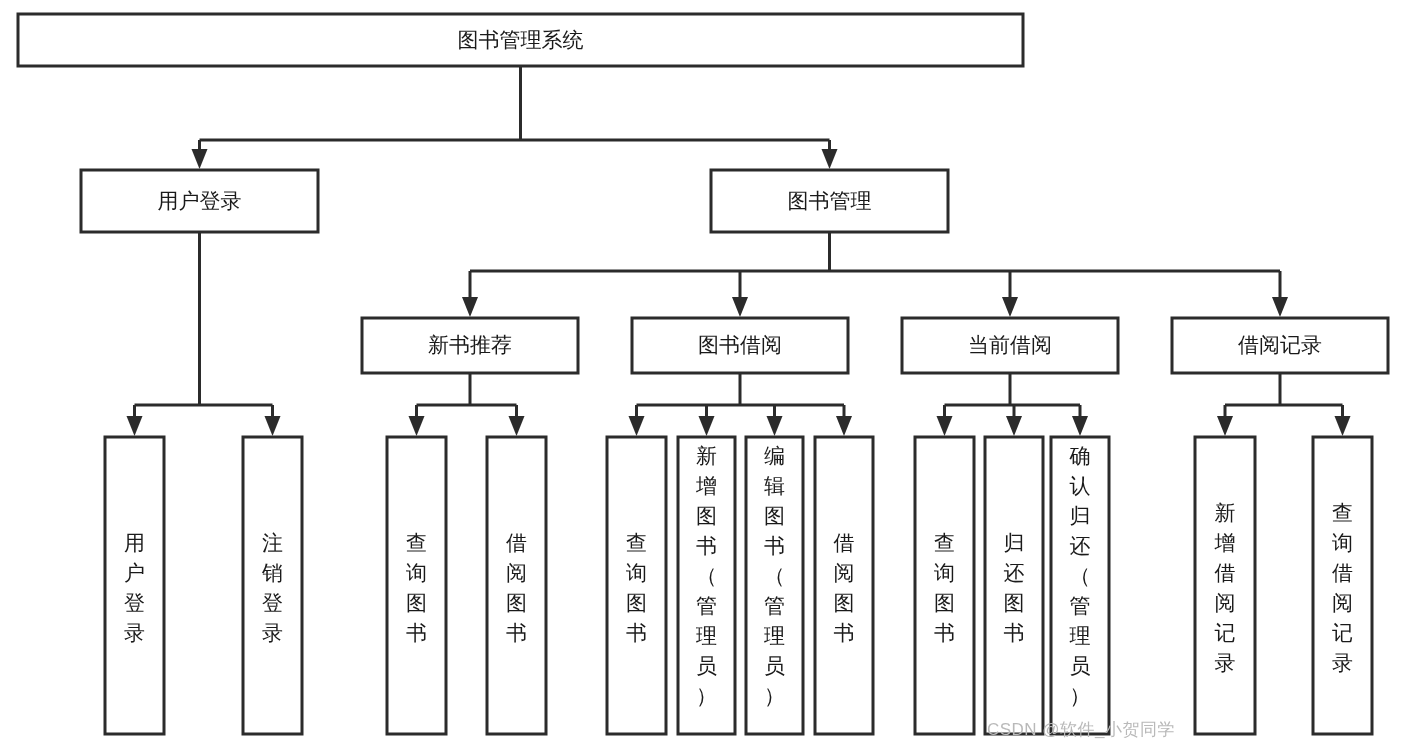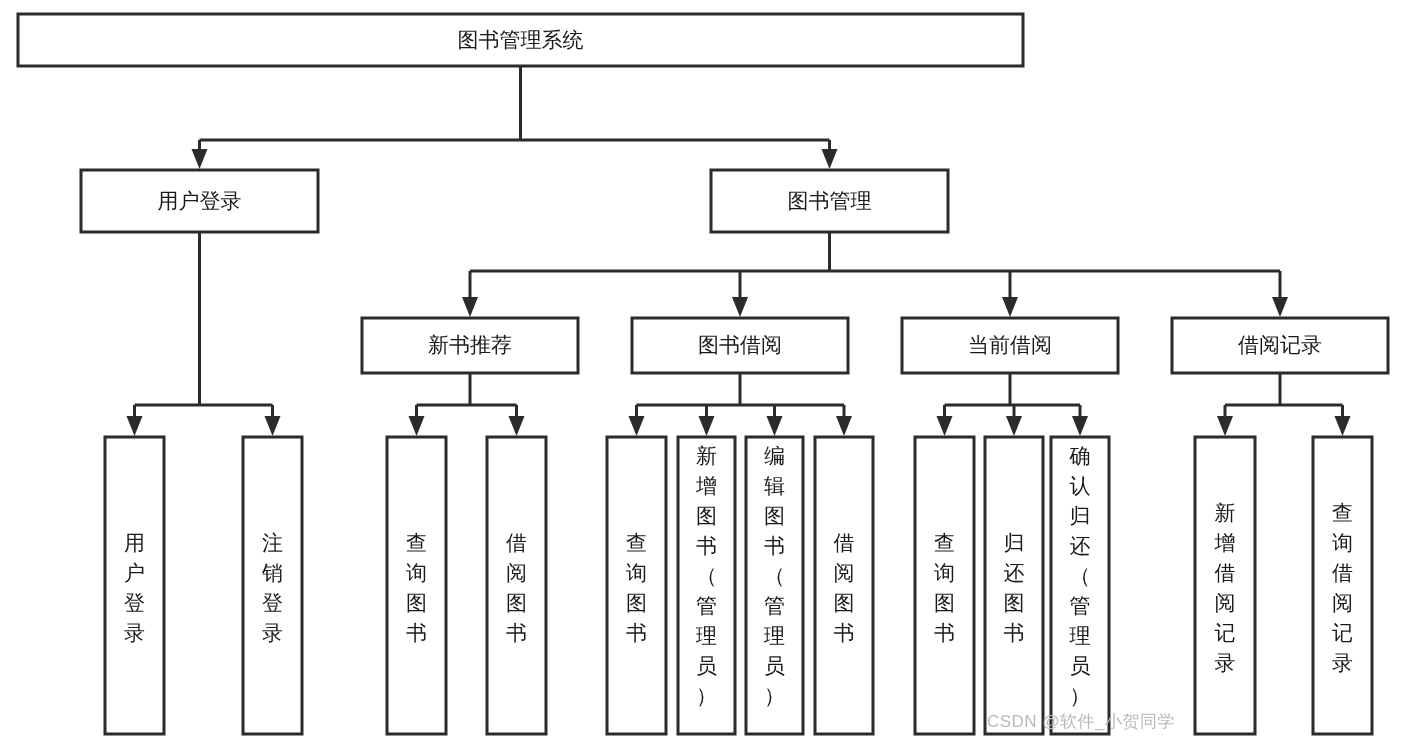--- a/index.html
+++ b/index.html
@@ -51,21 +51,21 @@
   }
   .node-label-v {
     font-family: "Liberation Sans", sans-serif;
     font-size: 21px;
     fill: #1a1a1a;
     text-anchor: middle;
   }
   .watermark {
     position: absolute;
     right: 14px;
-    bottom: 14px;
+    bottom: 6px;
     font-family: "Liberation Sans", sans-serif;
     font-size: 17px;
     color: #b9b9b9;
     letter-spacing: 0.5px;
     white-space: nowrap;
     user-select: none;
   }
 </style>
 </head>
 <body>

